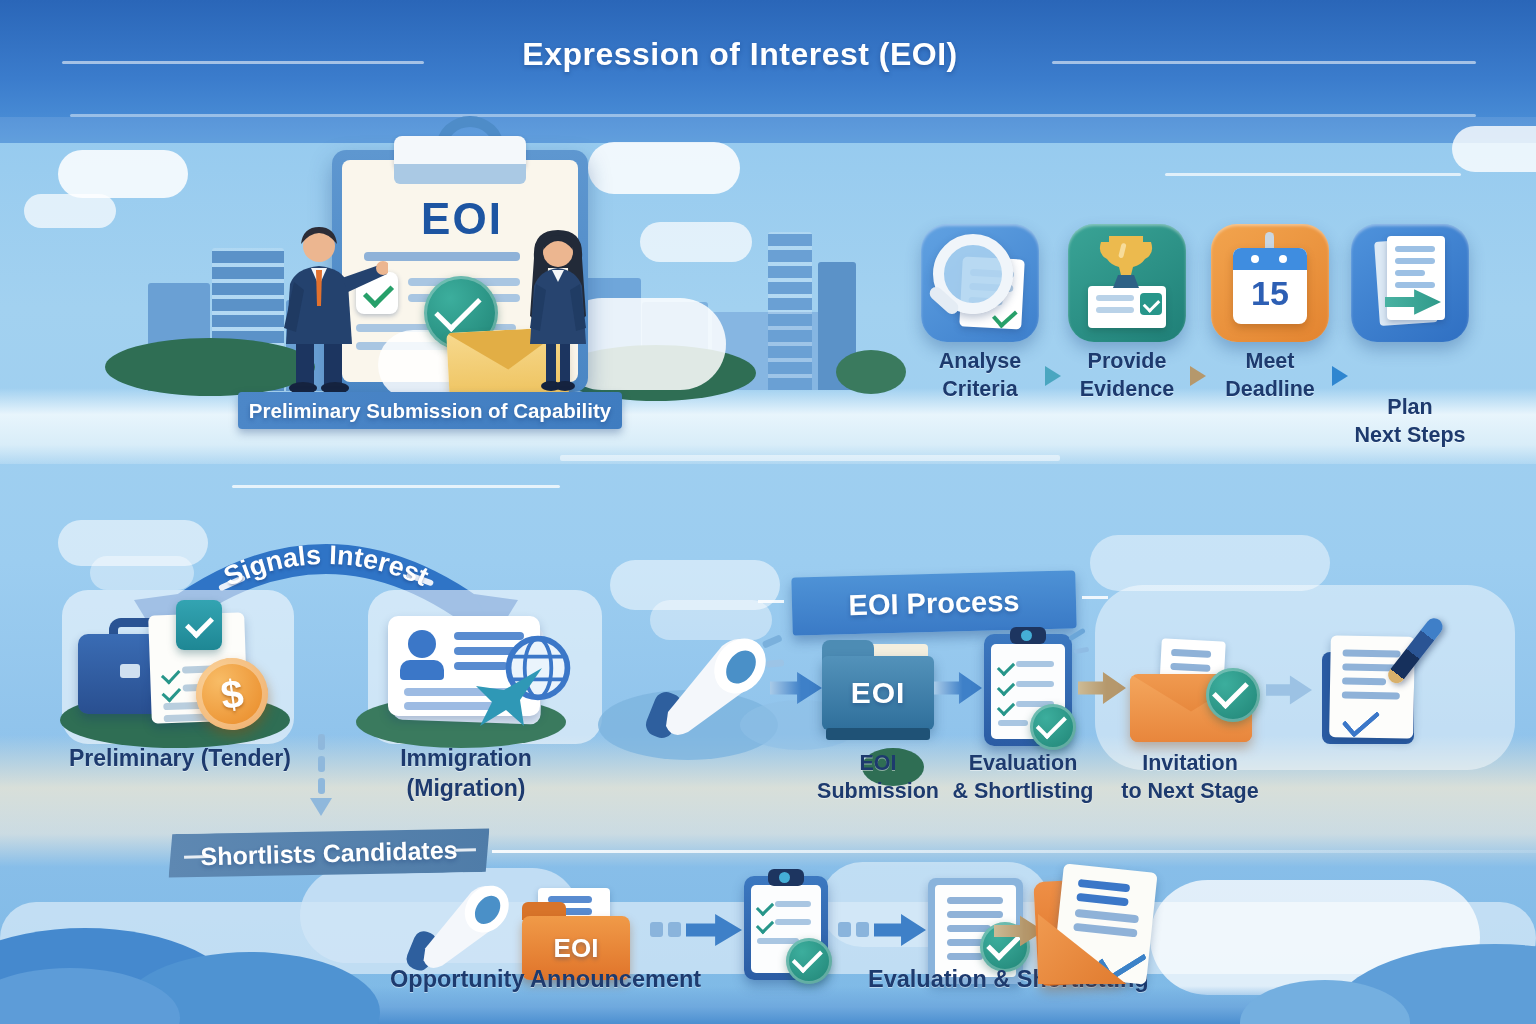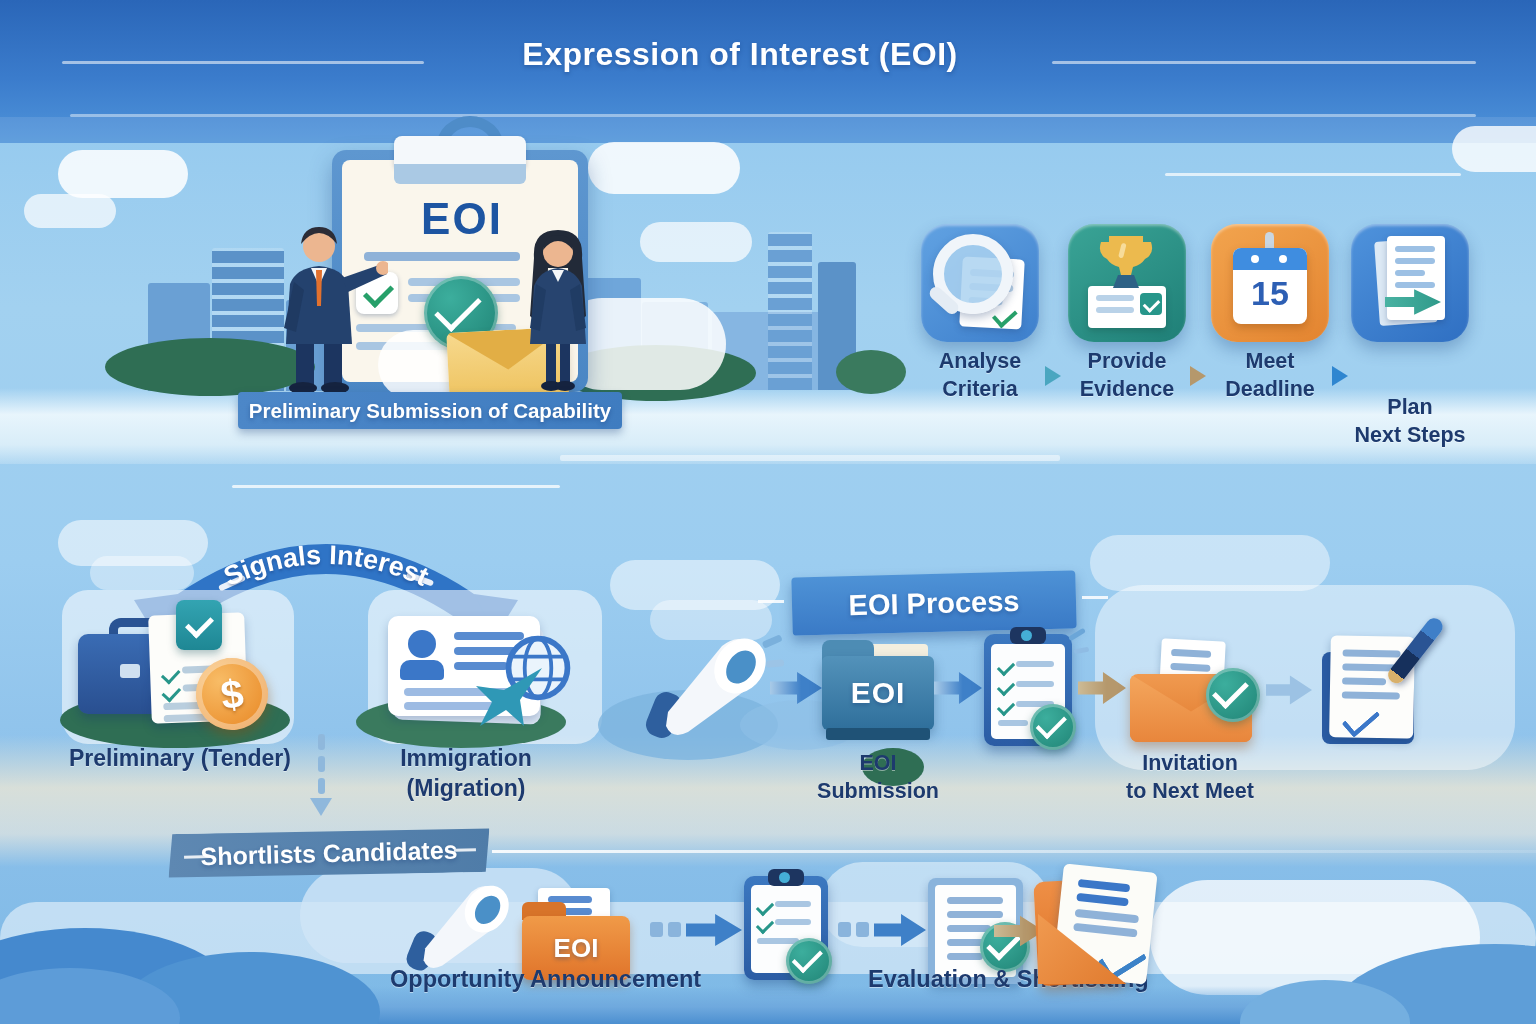--- a/index.html
+++ b/index.html
@@ -337,38 +337,42 @@
     <div class="dln" style="left:32px;top:47px;width:38px;height:6px;background:#a9c6e2;"></div>
     <div class="cksm" style="left:14px;top:68px;width:13px;height:7px;"></div>
     <div class="dln" style="left:32px;top:67px;width:38px;height:6px;background:#a9c6e2;"></div>
     <div class="dln" style="left:14px;top:86px;width:30px;height:6px;background:#a9c6e2;"></div>
     <div class="abs" style="left:84px;top:-2px;width:18px;height:5px;background:#6ba6d8;border-radius:3px;transform:rotate(-32deg);"></div>
     <div class="abs" style="left:90px;top:14px;width:15px;height:5px;background:#8fbce4;border-radius:3px;transform:rotate(-10deg);"></div>
     <div class="ckc" style="left:46px;top:70px;width:46px;height:46px;">
         <div class="ckm" style="border-width:4px;"></div>
       </div>
   </div>
+  <div class="cap" style="left:938px;top:750px;width:170px;font-size:21.5px;">
+    <span>Evaluation</span>
+      <span>&amp; Shortlisting</span>
+  </div>
 
   <div class="arrow tan" style="left:1078px;top:668px;width:48px;height:40px;"></div>
 
   <div class="abs" style="left:1130px;top:640px;width:122px;height:102px;">
     <div class="abs" style="left:30px;top:0;width:64px;height:70px;background:#fff;border-radius:4px;transform:rotate(3deg);box-shadow:0 3px 7px rgba(20,60,110,.25);">
       <div class="dln" style="left:10px;top:10px;width:40px;height:7px;"></div>
       <div class="dln" style="left:10px;top:24px;width:40px;height:7px;"></div>
       <div class="dln" style="left:10px;top:38px;width:30px;height:7px;"></div>
     </div>
     <div class="abs" style="left:0;top:34px;width:122px;height:68px;background:linear-gradient(180deg,#f09a50,#e07a2e);border-radius:8px;box-shadow:0 6px 12px rgba(150,70,10,.35);"></div>
     <div class="abs" style="left:0;top:34px;width:122px;height:68px;clip-path:polygon(0 0,50% 55%,100% 0,100% 100%,0 100%);background:linear-gradient(180deg,#f4a75e,#e8863c);border-radius:8px;"></div>
     <div class="ckc" style="left:76px;top:28px;width:54px;height:54px;">
         <div class="ckm" style="border-width:5px;"></div>
       </div>
   </div>
   <div class="cap" style="left:1105px;top:750px;width:170px;font-size:21.5px;">
     <span>Invitation</span>
-      <span>to Next Meet</span>
+      <span>to Next Stage</span>
   </div>
 
   <div class="arrow lt" style="left:1266px;top:672px;width:46px;height:36px;"></div>
 
   <div class="abs" style="left:1322px;top:636px;width:118px;height:110px;">
     <div class="abs" style="left:0;top:16px;width:92px;height:92px;background:#2b5ca4;border-radius:8px;"></div>
     <div class="abs" style="left:8px;top:0;width:84px;height:102px;background:#fdfdfb;border-radius:6px;transform:rotate(1deg);box-shadow:0 4px 9px rgba(20,60,110,.3);">
       <div class="dln" style="left:12px;top:14px;width:58px;height:7px;"></div>
       <div class="dln" style="left:12px;top:28px;width:58px;height:7px;"></div>
       <div class="dln" style="left:12px;top:42px;width:44px;height:7px;"></div>

